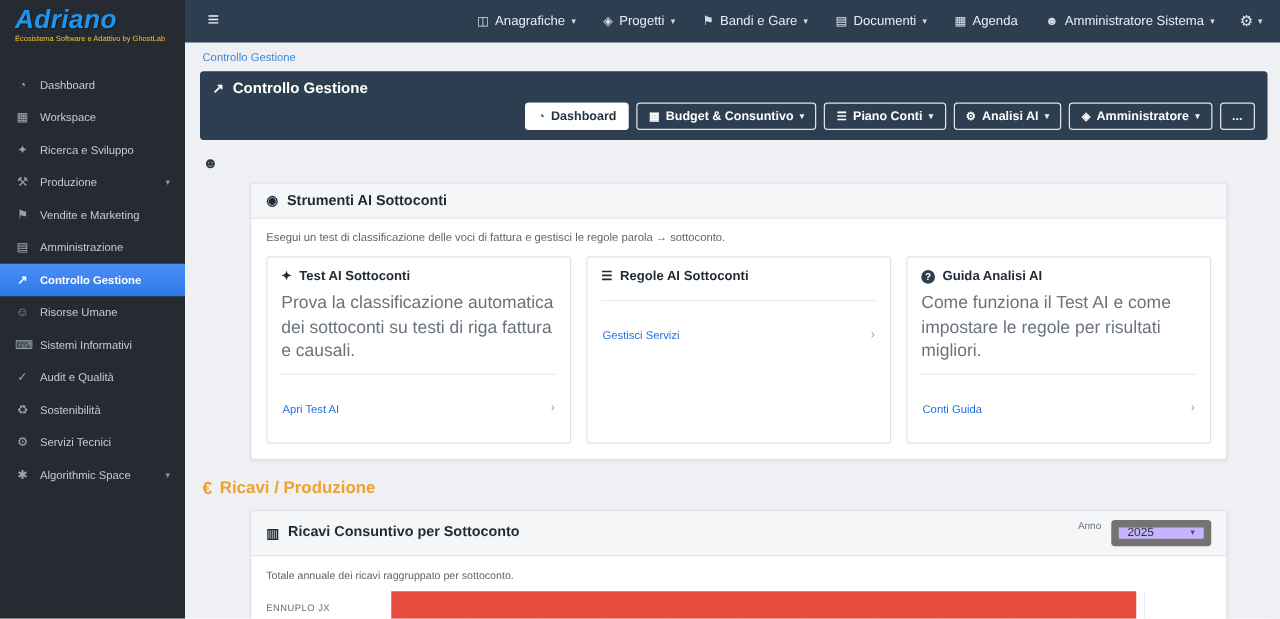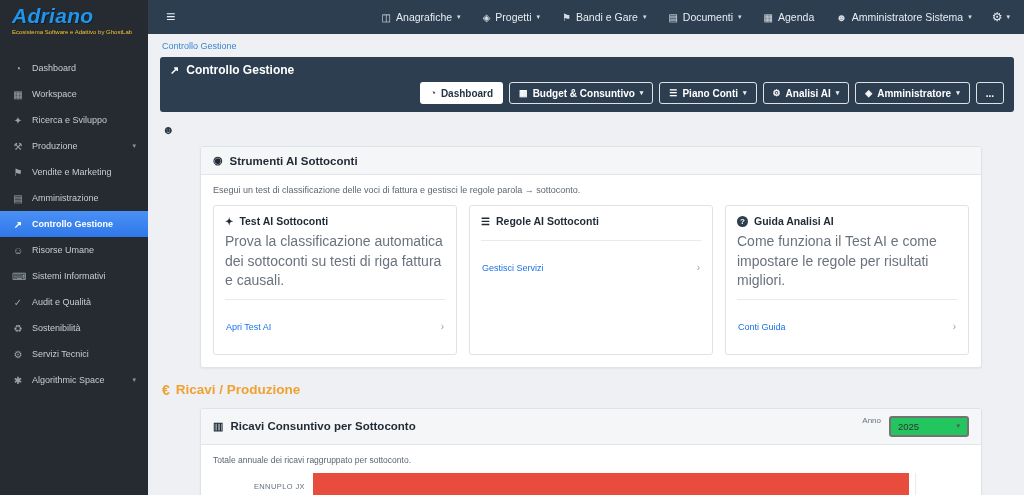--- a/index.html
+++ b/index.html
@@ -60,27 +60,27 @@
   .tool-desc{font-size:14px;color:#6a737d;line-height:1.4;flex:1}
   .tool-footer{border-top:1px solid #e7eaee;margin-top:8px;padding:22px 1px;display:flex;justify-content:space-between;align-items:center}
   .tool-link{font-size:9px;color:#1a73e8;cursor:pointer}
   .tool-chev{font-size:10px;color:#9aa2aa;line-height:1}
 
   .section-heading{display:flex;align-items:center;gap:6px;font-size:13.5px;font-weight:700;color:#efa232;padding:0 14px;margin:4px 0 10px}
   .euro{font-size:14px}
 
   .year-group{margin-left:auto;display:flex;align-items:flex-start;gap:8px;font-weight:400}
   .year-label{font-size:8px;color:#6a737d}
-  .select{display:inline-flex;align-items:center;justify-content:space-between;width:80px;height:21px;border:2px solid #737373;border-radius:3px;background:#22c55e;padding:0 7px;font-size:9.5px;color:#333;cursor:pointer}
+  .select{display:inline-flex;align-items:center;justify-content:space-between;width:80px;height:21px;border:6px solid #737373;border-radius:3px;background:#c4b5fd;padding:0 7px;font-size:9.5px;color:#333;cursor:pointer}
   .select .caret{color:#555;opacity:1}
 
   .chart{position:relative;margin-top:8px}
   .grid-layer{position:absolute;left:108px;right:8px;top:0;bottom:0;background:repeating-linear-gradient(to right,#e8ebef 0,#e8ebef 1px,transparent 1px,transparent 54px)}
   .bar-row{display:flex;align-items:center;margin-bottom:16px;position:relative}
-  .bar-label{width:100px;text-align:right;padding-right:8px;font-size:7.5px;color:#64707c;letter-spacing:.4px;text-transform:uppercase;flex-shrink:0;white-space:nowrap}
+  .bar-label{width:100px;text-align:left;padding-right:24px;font-size:7.5px;color:#64707c;letter-spacing:.4px;text-transform:uppercase;flex-shrink:0;white-space:nowrap}
   .bar-track{flex:1;height:28px;margin-right:8px}
   .bar{height:100%}
 </style>
 </head>
 <body>
 
 <div class="app">
 
   <aside class="sidebar">
     <div class="logo">

